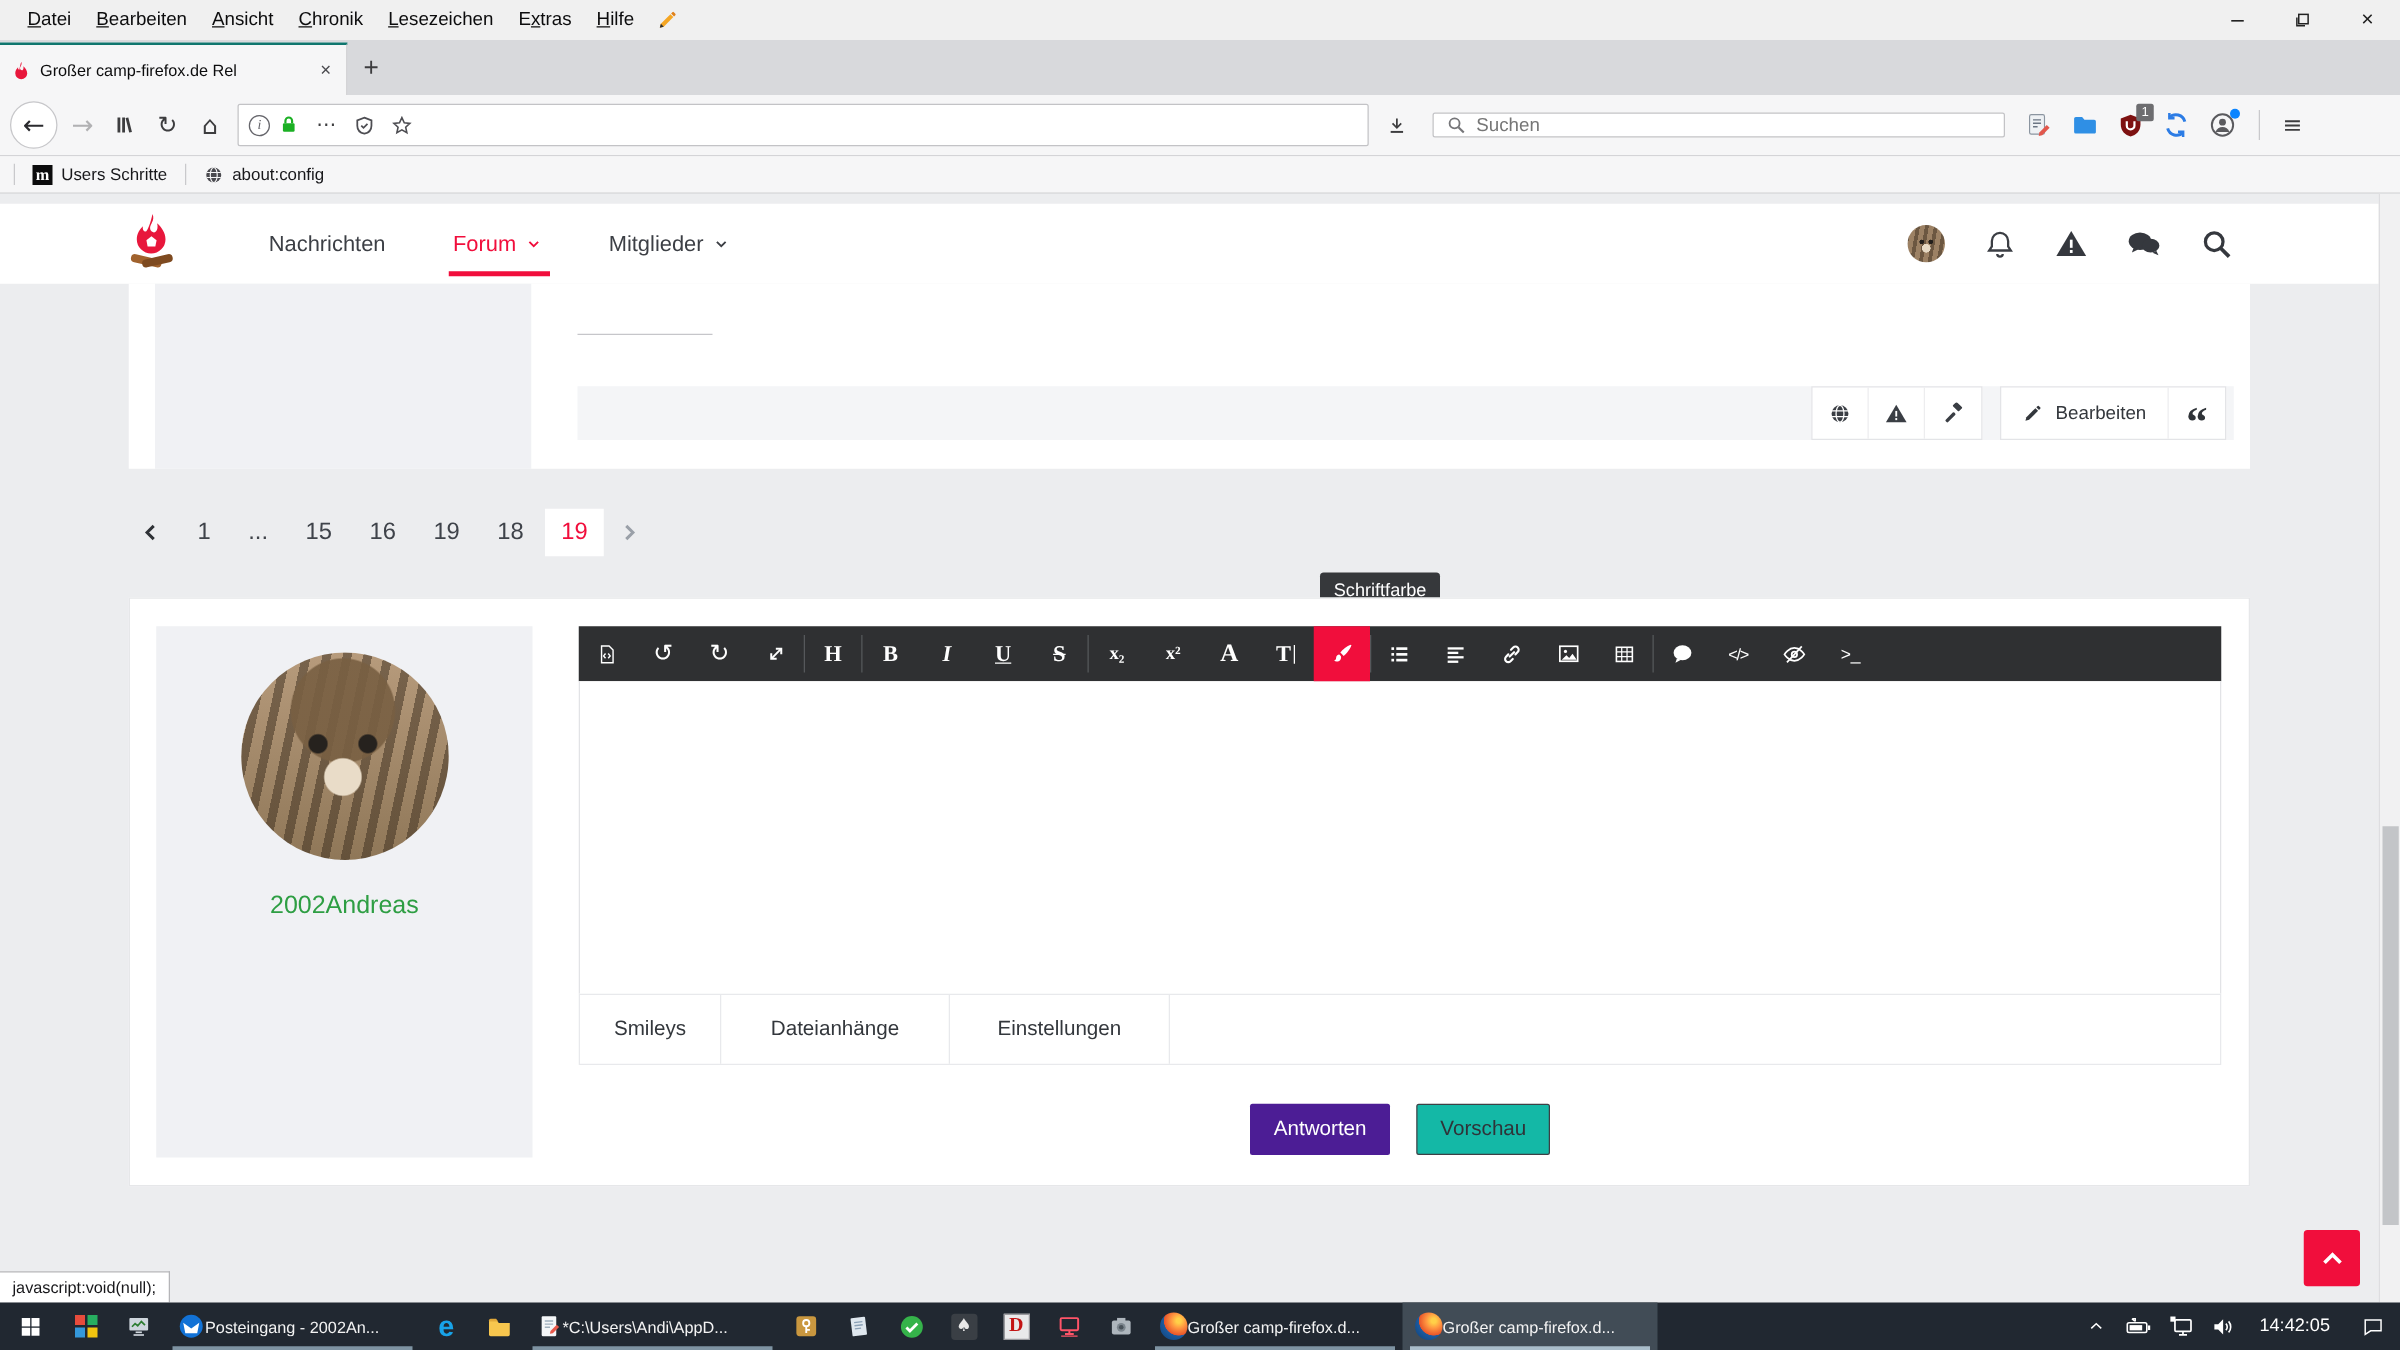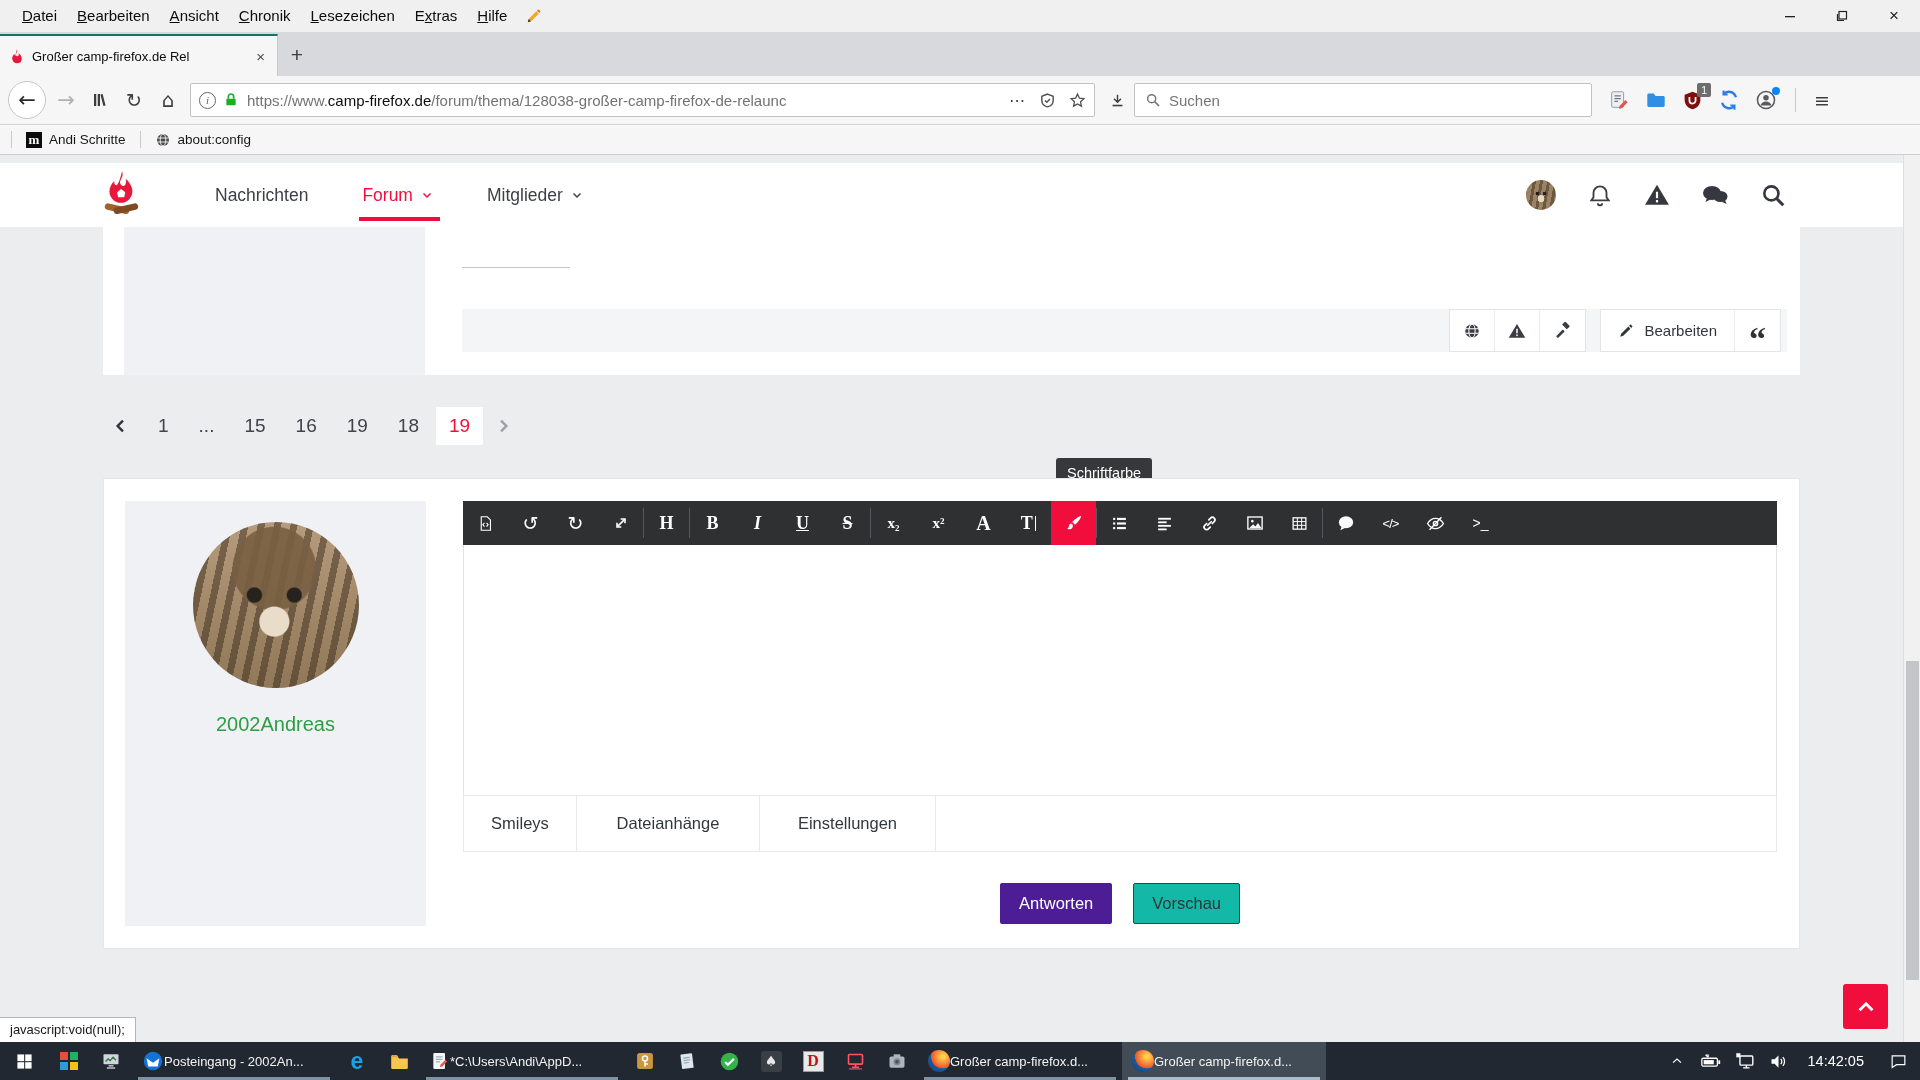--- a/index.html
+++ b/index.html
@@ -30,21 +30,21 @@
 .back-btn{width:38px;height:38px;border:1px solid #c7c7ca;border-radius:50%;background:#fff;color:#2a2a2e;font-size:21px;margin-right:3px}
 .fwd-btn{color:#b1b1b3;font-size:21px}
 .urlbar{width:905px;height:34px;background:#fff;border:1px solid #c3c3c6;border-radius:2px;display:flex;align-items:center;padding:0 8px;margin:0 5px}
 .identity{display:flex;align-items:center;gap:7px;padding-right:8px}
 .circle-i{width:17px;height:17px;border:1.6px solid #65656b;border-radius:50%;color:#65656b;font-size:11px;font-family:"Liberation Serif",serif;display:flex;align-items:center;justify-content:center;font-style:italic}
 .url-text{flex:1;font-size:15px;white-space:nowrap;overflow:hidden;position:relative;color:#737373}
 .url-text b{color:#0c0c0d;font-weight:normal}
 .url-text::after{content:"";position:absolute;right:0;top:0;bottom:0;width:40px;background:linear-gradient(to right,rgba(255,255,255,0),#fff)}
 .url-actions{display:flex;align-items:center;gap:13px;color:#4e4e53;padding-left:6px}
 .dots{font-size:16px;letter-spacing:1px;color:#3d3d3f}
-.searchbar{width:458px;height:34px;background:#fff;border:1px solid #c3c3c6;border-radius:2px;display:flex;align-items:center;padding:0 10px;color:#737373}
+.searchbar{width:458px;height:20px;background:#fff;border:1px solid #c3c3c6;border-radius:2px;display:flex;align-items:center;padding:0 10px;margin-left:12px;color:#737373}
 .search-input{border:none;outline:none;flex:1;font-size:15px;margin-left:8px;color:#3d3d3f;background:transparent}
 .search-input::placeholder{color:#767676}
 .ext-area{display:flex;align-items:center;margin-left:16px;gap:15px}
 .badge-wrap{position:relative}
 .ext-badge{position:absolute;top:-7px;right:-8px;background:#6d6d70;color:#fff;font-size:10.5px;padding:1px 4px;border-radius:2px;line-height:1.2}
 .acct-dot{position:absolute;top:-2px;right:-3px;width:8px;height:8px;background:#0a84ff;border-radius:50%}
 .toolbar-sep{width:1px;height:24px;background:#c9c9cc;margin:0 3px}
 .hamburger{font-size:19px;color:#3d3d3f}
 
 
@@ -198,21 +198,20 @@
     <div class="urlbar">
       <span class="identity">
         <span class="circle-i">i</span>
         <span style="color:#1bb024">
           <svg width="16" height="16" viewBox="0 0 24 24">
               <rect x="5" y="10" width="14" height="10" rx="1.5" fill="currentColor"></rect>
               <path d="M8 10V7a4 4 0 0 1 8 0v3" fill="none" stroke="currentColor" stroke-width="2.6"></path>
             </svg>
         </span>
       </span>
-      <span class="url-text"><span>https://www.</span><b>camp-firefox.de</b><span>/forum/thema/128038-großer-camp-firefox-de-relaunc</span></span>
       <span class="url-actions">
         <span class="dots">⋯</span>
         <span>
           <svg width="17" height="17" viewBox="0 0 24 24" fill="none" stroke="#4e4e53" stroke-width="2">
               <path d="M12 3l8 3v6c0 5-3.5 8-8 9-4.5-1-8-4-8-9V6z"></path>
               <path d="M8.5 12l2.5 2.5 4.5-4.5"></path>
             </svg>
         </span>
         <span>
           <svg width="17" height="17" viewBox="0 0 24 24" fill="none" stroke="#4e4e53" stroke-width="1.8">
@@ -277,21 +276,21 @@
       </span>
       <span class="toolbar-sep"></span>
       <span class="hamburger glyph">≡</span>
     </div>
   </div>
 
   <div class="bookmarksbar">
     <span class="bm-sep"></span>
     <span class="bm-item">
       <span class="m-fav">m</span>
-      <span>Andi Schritte</span>
+      <span>Users Schritte</span>
     </span>
     <span class="bm-sep"></span>
     <span class="bm-item">
       <span>
         <svg width="16" height="16" viewBox="0 0 24 24">
             <circle cx="12" cy="12" r="9" fill="#4a4a4f"></circle>
             <g stroke="#f6f6f7" stroke-width="1.4" fill="none">
               <ellipse cx="12" cy="12" rx="4.2" ry="9"></ellipse>
               <path d="M3.5 9h17M3.5 15h17"></path>
             </g>

